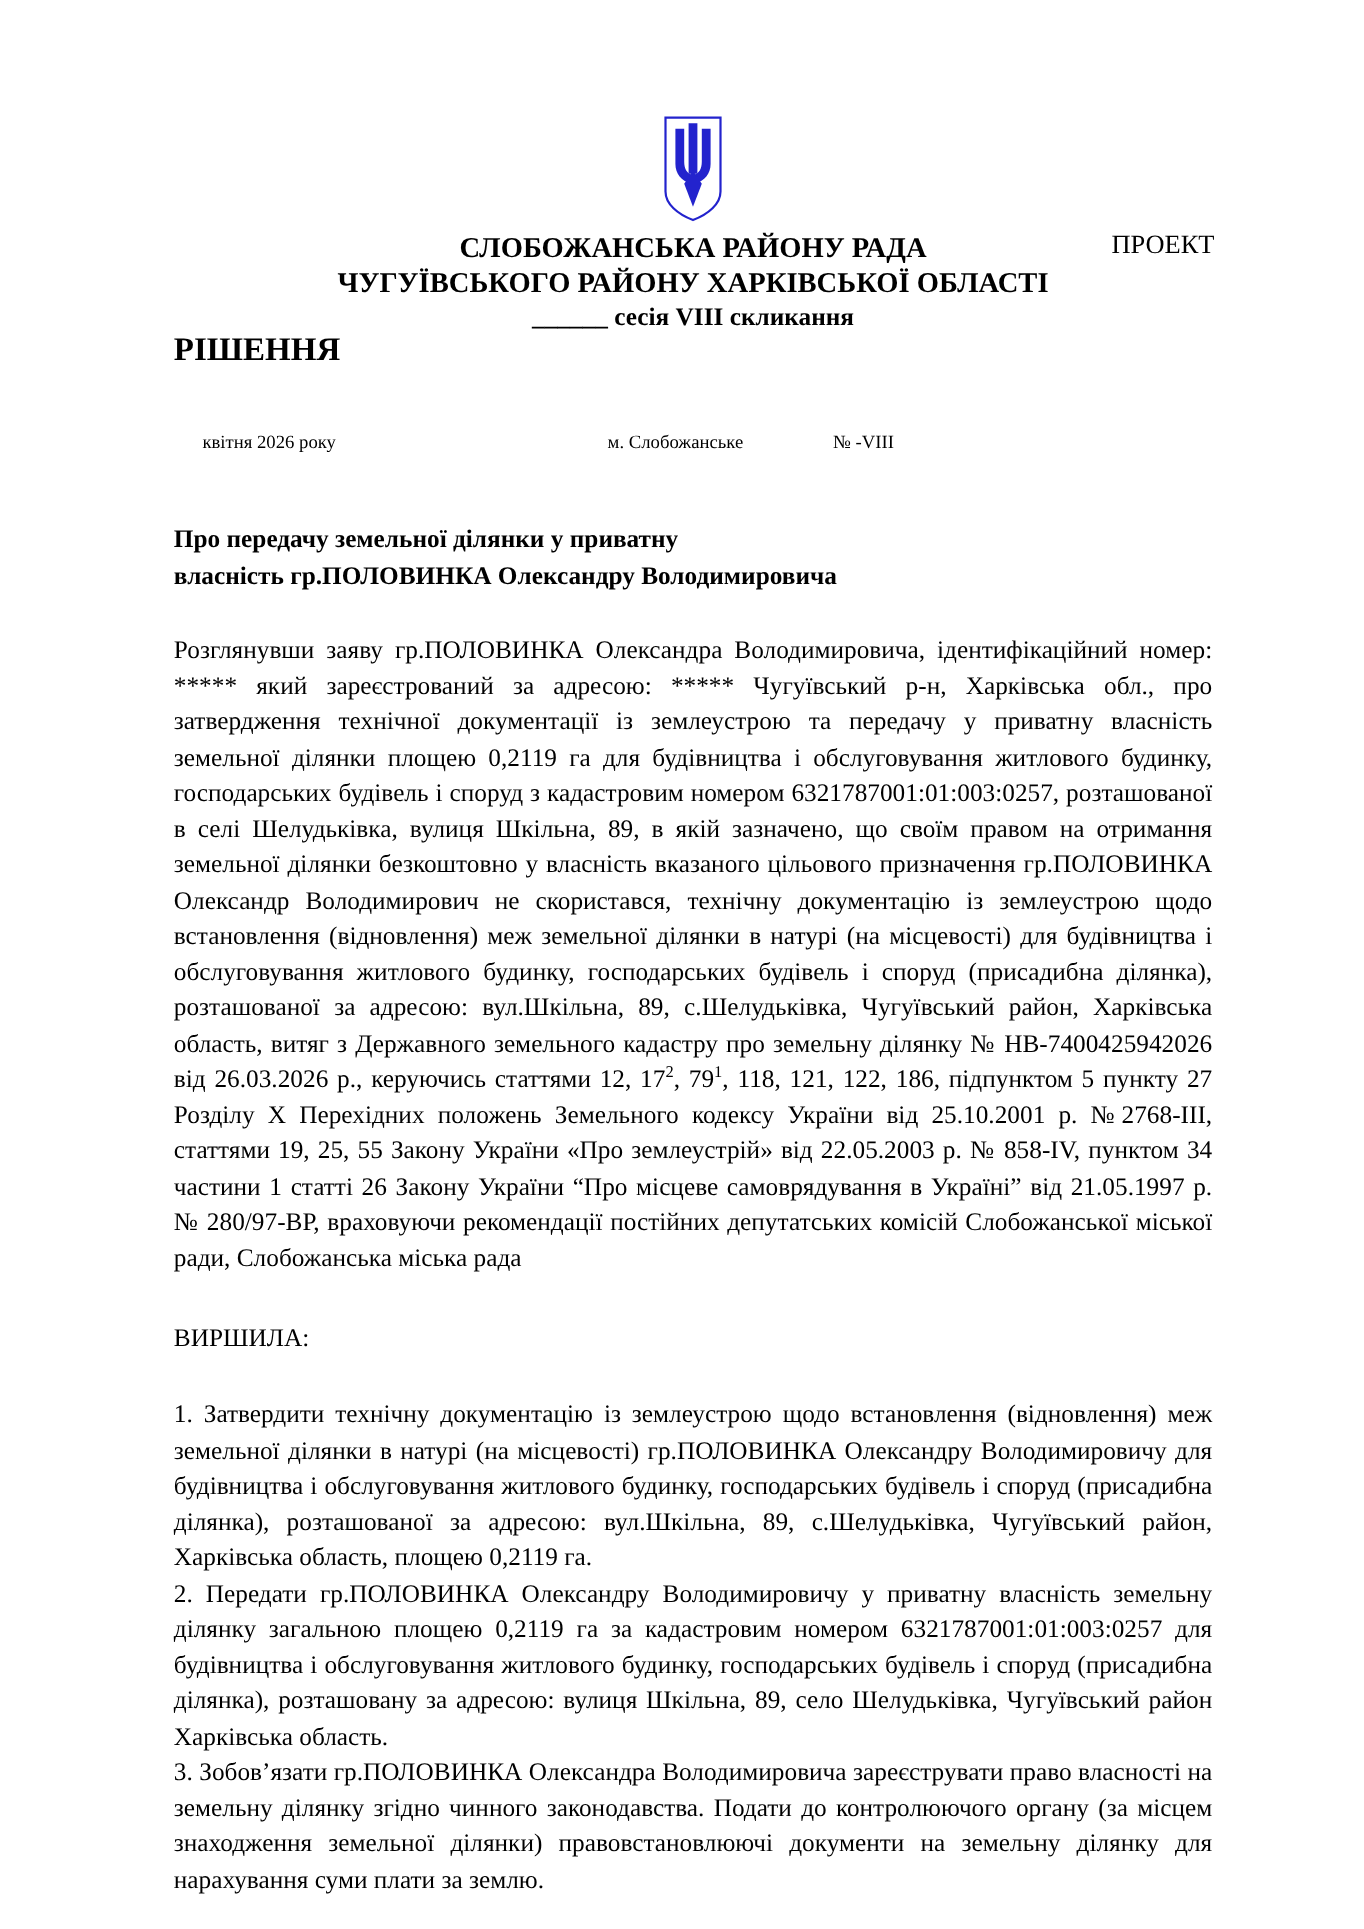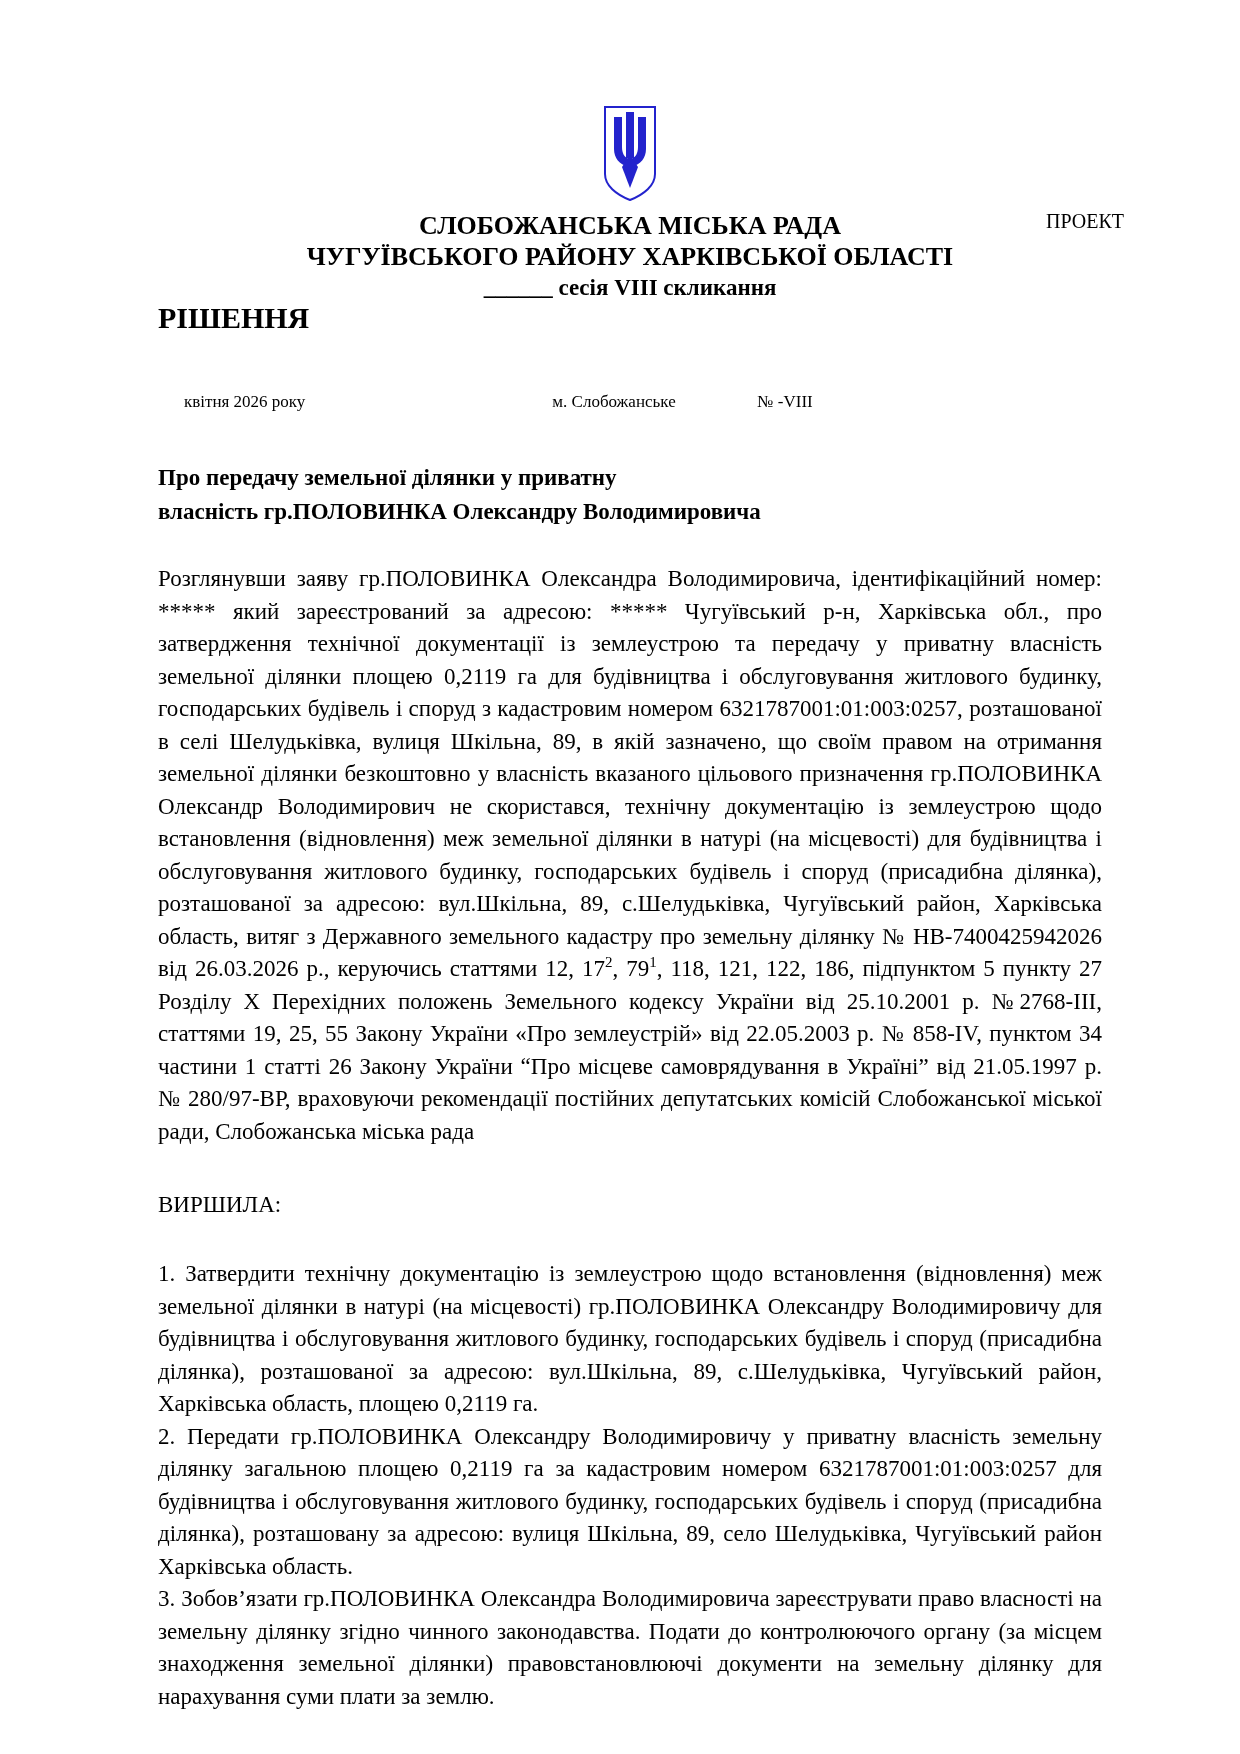--- a/index.html
+++ b/index.html
@@ -19,43 +19,43 @@
   .council-line {
     text-align: center;
     font-weight: bold;
     font-size: 26px;
     line-height: 31px;
     white-space: nowrap;
   }
   .project-label {
     position: absolute;
     top: 210px;
-    right: 116px;
-    font-size: 20px;
+    right: 136px;
+    font-size: 24px;
     font-weight: normal;
   }
   .session-line {
     text-align: center;
     font-weight: bold;
     font-size: 23px;
     line-height: 31px;
   }
   .doc-type {
     text-align: left;
     font-weight: bold;
     font-size: 30px;
     line-height: 30px;
   }
   .date-row { display: flex; margin-top: 54px; font-size: 17px; line-height: 30px; }
   .date-col { flex: 1; }
   .date-left  { text-align: left; padding-left: 26px; }
   .date-center{ text-align: center; }
   .date-right { text-align: left; padding-right: 58px; }
   .doc-title {
-    margin-top: 44px;
+    margin-top: 56px;
     font-weight: bold;
     font-size: 23px;
     line-height: 34px;
   }
   .body-text {
     margin: 0;
     font-size: 23px;
     line-height: 32.5px;
     text-align: justify;
     text-align-last: left;
@@ -82,21 +82,21 @@
         <path d="M28 26 h16 v60 c0 13 5 20 12 23 v16 c-17 -4 -28 -17 -28 -35 z"></path>
         <path d="M92 26 h-16 v60 c0 13 -5 20 -12 23 v16 c17 -4 28 -17 28 -35 z"></path>
         <path d="M52 16 h16 v92 h-16 z"></path>
         <path d="M60 102 l16 24 -16 42 -16 -42 z"></path>
       </g>
     </svg>
   </div>
 
   <div class="project-label">ПРОЕКТ</div>
 
-  <div class="council-line">СЛОБОЖАНСЬКА МІСЬКА РАДА</div>
+  <div class="council-line">СЛОБОЖАНСЬКА РАЙОНУ РАДА</div>
   <div class="council-line">ЧУГУЇВСЬКОГО РАЙОНУ ХАРКІВСЬКОЇ ОБЛАСТІ</div>
 
   <div class="session-line">
     <span>______</span><span> сесія VIII скликання</span>
   </div>
 
   <div class="doc-type">РІШЕННЯ</div>
 
   <div class="date-row">
     <div class="date-col date-left">квітня 2026 року</div>

